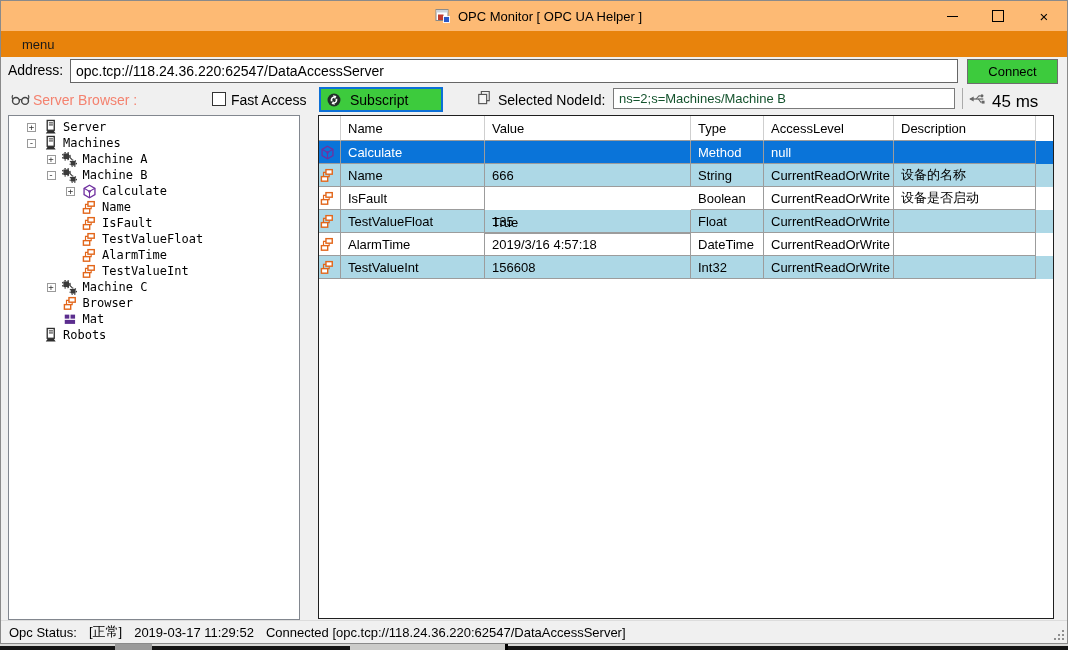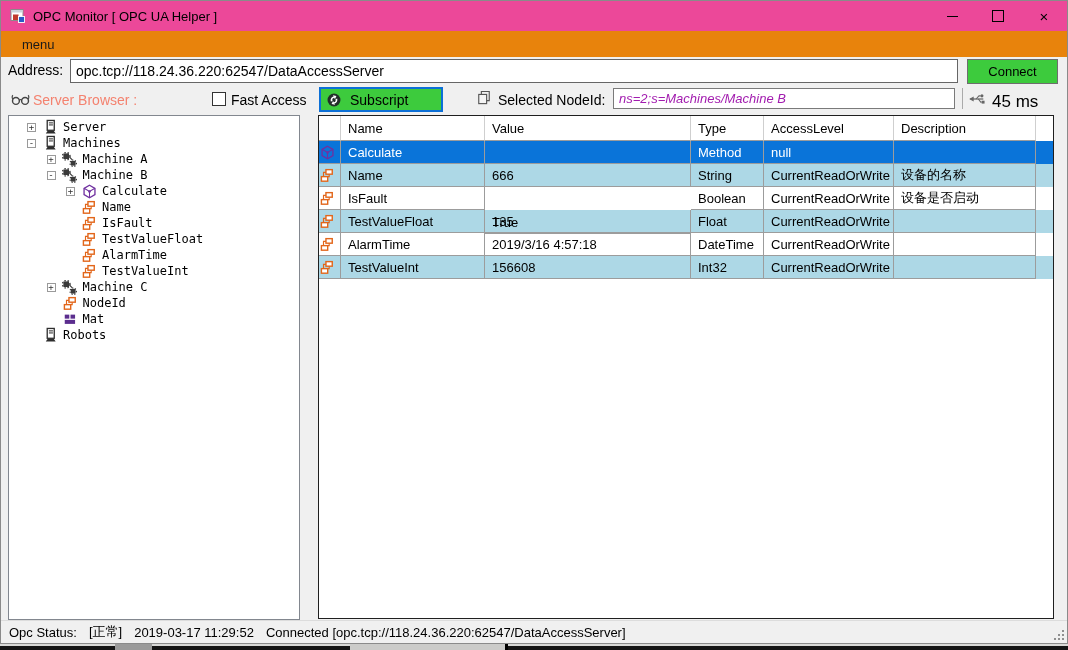--- a/index.html
+++ b/index.html
@@ -1,22 +1,22 @@
 <!DOCTYPE html>
 <html style="--orange: #E8830C; --green: #3DCB3D; --sel-blue: #0A74D9; --alt-blue: #ADD8E6; --sb-text: #F4826F; --sub-border: #0C6FD6;"><head>
 <meta charset="utf-8">
 <style>
   html,body{margin:0;padding:0;}
   body{width:1068px;height:650px;position:relative;overflow:hidden;
        font-family:"Liberation Sans",sans-serif;background:#101010;}
   .window{position:absolute;left:0;top:0;width:1068px;height:644px;background:#F0F0F0;
           box-shadow:inset 0 0 0 1px #8a8a8a;}
   
-  .titlebar{position:absolute;left:1px;top:1px;width:1066px;height:30px;background:#ec4899;
-            display:flex;align-items:center;}
+  .titlebar{position:absolute;left:1px;top:1px;width:1066px;height:30px;background:#fdba74;
+            display:flex;align-items:center;justify-content:center;}
   .app-icon{margin-left:9px;width:16px;height:16px;display:inline-flex;}
   .title-text{margin-left:7px;font-size:13px;color:#000;}
   .win-controls{position:absolute;right:0;top:0;height:30px;display:flex;}
   .wbtn{width:46px;height:30px;display:flex;align-items:center;justify-content:center;cursor:default;}
   .min-glyph{width:11px;height:1px;background:#000;}
   .max-glyph{width:10px;height:10px;border:1px solid #000;}
   .close-glyph{font-size:15px;line-height:15px;color:#000;}
   
   .menubar{position:absolute;left:1px;top:31px;width:1066px;height:26px;background:var(--orange);
            display:flex;align-items:center;}
@@ -33,22 +33,22 @@
   .glasses{position:absolute;left:11px;top:92px;}
   .sb-label{position:absolute;left:33px;top:92px;font-size:14px;color:var(--sb-text);}
   .fa-box{position:absolute;left:212px;top:92px;width:12px;height:12px;background:#fff;border:1px solid #333;}
   .fa-label{position:absolute;left:231px;top:92px;font-size:14px;color:#000;}
   .sub-btn{position:absolute;left:319px;top:87px;width:114px;height:21px;background:var(--green);
            border:2px solid var(--sub-border);display:flex;align-items:center;padding-left:6px;gap:9px;
            font-size:14px;color:#000;}
   .copy-ic{position:absolute;left:477px;top:90px;}
   .nid-label{position:absolute;left:498px;top:92px;font-size:14px;color:#000;}
   .nid-input{position:absolute;left:613px;top:88px;width:330px;height:17px;background:#fff;
-             border:1px solid #7a7a7a;font-size:13px;padding:1px 5px;color:#a21caf;
-             font-family:"Liberation Sans",sans-serif;font-style:italic;}
+             border:1px solid #7a7a7a;font-size:13px;padding:1px 5px;color:#14532d;
+             font-family:"Liberation Sans",sans-serif;}
   .tb-sep{position:absolute;left:962px;top:88px;width:1px;height:21px;background:#aaa;}
   .usb-ic{position:absolute;left:968px;top:92px;}
   .ping{position:absolute;left:992px;top:92px;font-size:17px;color:#000;}
   
   .tree{position:absolute;left:8px;top:115px;width:290px;height:500px;background:#fff;
         border:1px solid #82878f;overflow:hidden;padding-top:3px;box-sizing:content-box;}
   .tree-row{height:16px;display:flex;align-items:center;font-family:"DejaVu Sans Mono",monospace;
             font-size:12px;color:#000;white-space:nowrap;}
   .expander{width:9px;height:9px;border:1px solid #9a9a9a;background:#fff;display:inline-flex;
             align-items:center;justify-content:center;font-size:9px;line-height:8px;margin-right:6px;
@@ -299,21 +299,21 @@
       </div>
       <div class="tree-row" style="padding-left: 37.5px;">
         <span class="expander none">+</span>
         <span class="t-ic">
           <svg width="14" height="15" viewBox="0 0 16 16">
             <rect x="6.8" y="1.3" width="7.2" height="5.2" fill="#fff" stroke="#E2661A" stroke-width="1.6"></rect>
             <rect x="1.6" y="9.3" width="7.2" height="5.2" fill="#fff" stroke="#E2661A" stroke-width="1.6"></rect>
             <path d="M4 9.3 V4.4 H6.8 M10.5 6.5 V9.3 H8.8" fill="none" stroke="#E2661A" stroke-width="1.3"></path>
           </svg>
         </span>
-        <span>NodeId</span>
+        <span>Browser</span>
       </div>
       <div class="tree-row" style="padding-left: 37.5px;">
         <span class="expander none">+</span>
         <span class="t-ic">
           <svg width="14" height="14" viewBox="0 0 16 16">
             <rect x="2" y="3" width="5.2" height="4.6" fill="#5b2d8e"></rect>
             <rect x="8.6" y="3" width="5.2" height="4.6" fill="#5b2d8e"></rect>
             <rect x="2" y="9" width="11.8" height="4.6" fill="#5b2d8e"></rect>
           </svg>
         </span>

